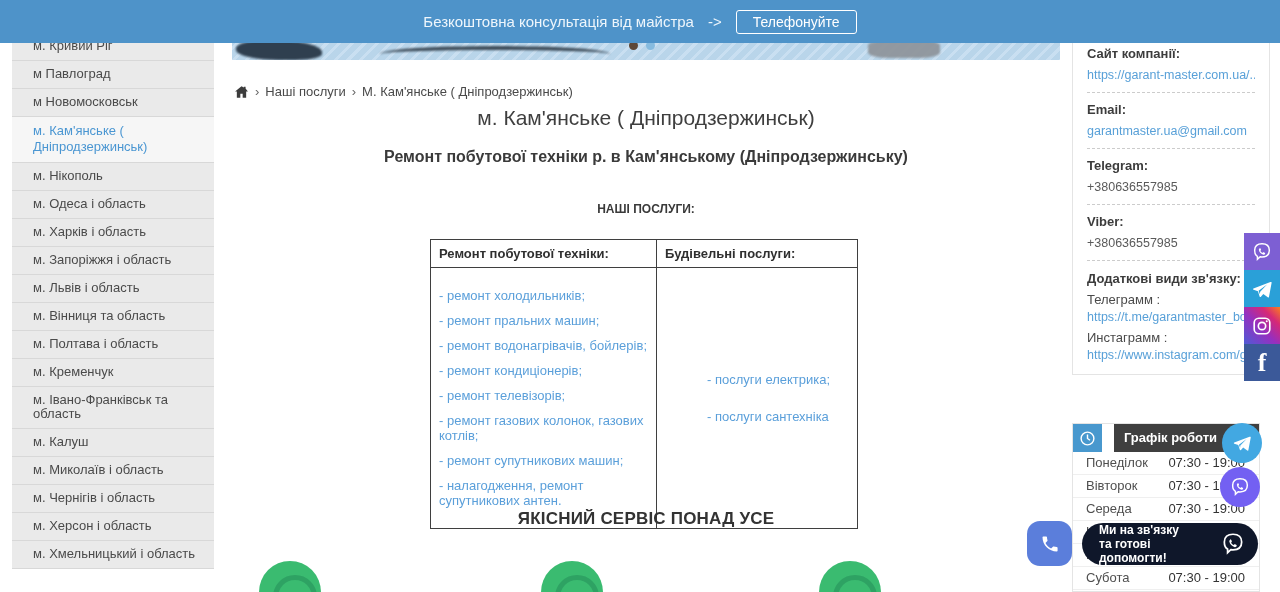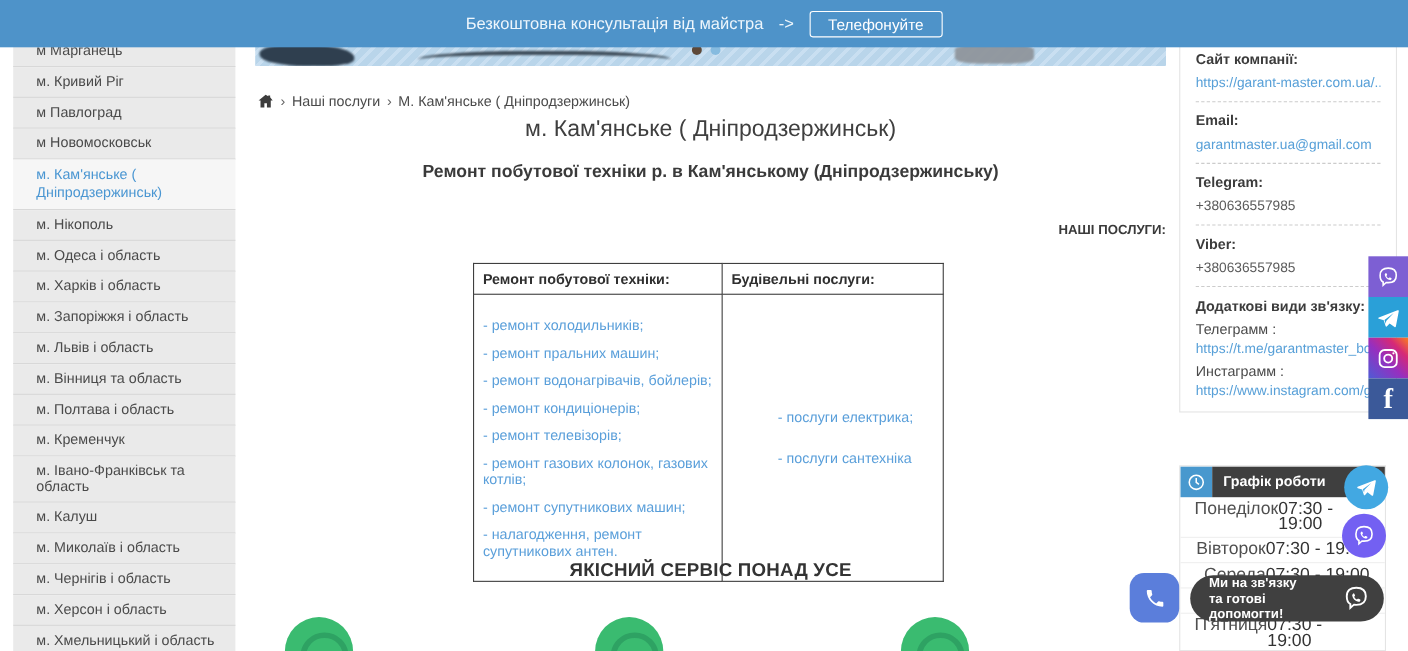--- a/index.html
+++ b/index.html
@@ -37,21 +37,21 @@
   .main { position:absolute; left:232px; top:0; width:828px; height:592px; z-index:2; }
   .breadcrumb { position:absolute; left:2px; top:84px; font-size:13px; color:#4a4a4a;
     display:flex; align-items:center; gap:6px; }
   .breadcrumb .crumb { cursor:pointer; }
   .breadcrumb .sep { color:#666; }
   .home-ic { width:15px; height:14px; display:inline-block; }
   .page-title { position:absolute; left:0; top:106px; width:100%; text-align:center;
     font-size:21px; color:#3f3f3f; font-weight:400; }
   .page-subtitle { position:absolute; left:0; top:148px; width:100%; text-align:center;
     font-size:16px; color:#3a3a3a; font-weight:bold; }
-  .services-heading { position:absolute; left:0; top:202px; width:100%; text-align:right;
+  .services-heading { position:absolute; left:0; top:202px; width:100%; text-align:center;
     font-size:12px; color:#3a3a3a; font-weight:bold; }
 
   table.svc { position:absolute; left:198px; top:239px; width:428px; border-collapse:collapse;
     table-layout:fixed; }
   table.svc th, table.svc td { border:1px solid #3f3f3f; vertical-align:top; }
   table.svc th { font-size:13px; color:#2f2f2f; text-align:left; padding:6px 8px; font-weight:bold; }
   table.svc th.c1 { width:226px; }
   table.svc td { height:218px; }
   table.svc td.c1 { padding:10px 8px 10px 8px; }
   table.svc td.c2 { vertical-align:middle; padding:0 0 0 50px; }
@@ -75,26 +75,26 @@
   .c-value { font-size:12.5px; color:#5a5a5a; white-space:nowrap; overflow:hidden; }
   .c-value.link { color:#58a0d8; cursor:pointer; }
   .c-extra { padding-top:10px; }
   .c-extra .c-label { margin-bottom:6px; }
   .x-label { font-size:13px; color:#4a4a4a; margin-top:6px; }
   .x-link { font-size:12.5px; color:#58a0d8; margin-top:3px; white-space:nowrap; overflow:hidden; cursor:pointer; }
 
   
   .schedule { position:absolute; left:1072px; top:423px; width:188px; height:169px;
     background:#fff; border:1px solid #e4e4e4; z-index:4; overflow:hidden; }
-  .sch-head { display:flex; height:28px; }
+  .sch-head { display:flex; height:28px;gap:12px; }
   .sch-ico { width:29px; background:#4898ce; display:flex; align-items:center; justify-content:center; }
   .sch-title { flex:1; background:#3f3f3f; color:#fff; font-size:13px; font-weight:bold;
     line-height:28px; padding-left:10px; }
-  .sch-row { display:flex; justify-content:flex-end; padding:4px 14px 4px 13px;
-    border-bottom:1px solid #efefef; font-size:16px; line-height:14px; }
+  .sch-row { display:flex; justify-content:space-between; padding:4px 14px 4px 13px;
+    border-bottom:1px solid #efefef; font-size:13px; line-height:14px; }
   .sch-day { color:#4f4f4f; }
   .sch-time { color:#333; }
 
   
   .social { position:absolute; right:0; top:233px; width:36px; z-index:40; }
   .soc { width:36px; height:37px; display:flex; align-items:center; justify-content:center; cursor:pointer; }
   .soc.viber { background:#7d5fd3; }
   .soc.telegram { background:#2aa0d8; }
   .soc.instagram { background:linear-gradient(45deg,#4f5bd5 0%,#962fbf 45%,#d62976 75%,#fa7e1e 100%); }
   .soc.facebook { background:#3b5999; }
@@ -102,21 +102,21 @@
 
   
   .fl-circle { position:absolute; width:40px; height:40px; border-radius:50%; z-index:45;
     display:flex; align-items:center; justify-content:center; cursor:pointer; }
   .fl-telegram { left:1222px; top:423px; background:#42a8e2; }
   .fl-viber { left:1220px; top:467px; background:#7360f2; }
   .phone-btn { position:absolute; left:1027px; top:521px; width:45px; height:45px;
     border-radius:13px; background:#5b7edb; z-index:46; display:flex; align-items:center;
     justify-content:center; cursor:pointer; }
   .callback-pill { position:absolute; left:1082px; top:523px; width:176px; height:42px;
-    border-radius:21px; background:#404040; z-index:46; display:flex; align-items:center;
+    border-radius:21px; background:#0f172a; z-index:46; display:flex; align-items:center;
     cursor:pointer; padding:0 12px 0 17px; }
   .pill-text { flex:1; color:#fff; font-size:12px; font-weight:bold; line-height:14px; }
 </style>
 </head>
 <body>
 
 <div id="page">
 
   <div class="slider">
     <div class="blob drill"></div>
@@ -127,23 +127,20 @@
   </div>
 
   <div class="top-banner">
     <span class="bn-text">Безкоштовна консультація від майстра</span>
     <span class="bn-arrow">-&gt;</span>
     <button class="bn-btn">Телефонуйте</button>
   </div>
 
   <div class="sidebar">
 
-      <div class="sb-item">
-        <span>м Марганець</span>
-      </div>
 
       <div class="sb-item">
         <span>м. Кривий Ріг</span>
       </div>
 
       <div class="sb-item">
         <span>м Павлоград</span>
       </div>
 
       <div class="sb-item">

